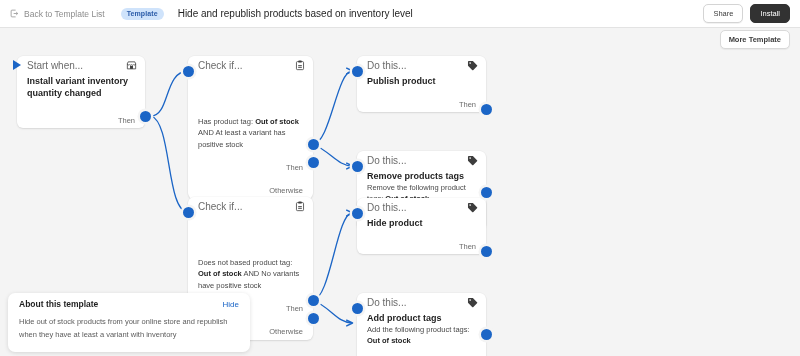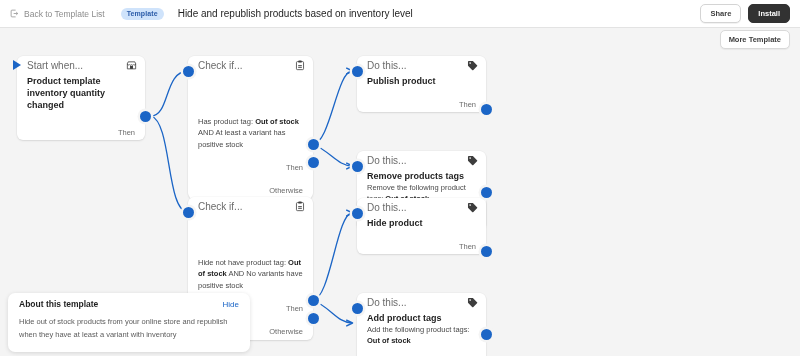--- a/index.html
+++ b/index.html
@@ -33,21 +33,21 @@
     letter-spacing: .1px;
   }
   .doc-title {
     margin-left: 14px;
     font-size: 10px; color: #1f1f1f;
   }
   .topbar-right {
     margin-left: auto; display: flex; align-items: center; gap: 7px;
   }
   .btn {
-    font-size: 7.5px; font-weight: 700;
+    font-size: 7.5px; font-weight: 400;
     padding: 4px 9px; border-radius: 5px;
     cursor: pointer; white-space: nowrap;
   }
   .btn-share {
     background: #ffffff; color: #3d3d3d;
     border: 1px solid #d4d4d4;
     box-shadow: 0 1px 0 rgba(0,0,0,.05);
   }
   .btn-install {
     background: #323232; color: #ffffff;
@@ -212,21 +212,21 @@
         <span class="node-icon">
           <svg width="11" height="11" viewBox="0 0 18 18" fill="none" stroke="#3d3d3d" stroke-width="1.3">
             <path d="M2.2 6.2 3.6 3h10.8l1.4 3.2"></path>
             <path d="M2.2 6.2v8.3h13.6V6.2"></path>
             <path d="M2.2 6.2a2 2 0 0 0 3.4 1.4 2 2 0 0 0 3.4 0 2 2 0 0 0 3.4 0 2 2 0 0 0 3.4-1.4"></path>
             <rect x="6.6" y="9.6" width="4.8" height="4.9" fill="#3d3d3d" stroke="none"></rect>
           </svg>
         </span>
       </div>
       <div class="node-body">
-        <div class="node-title">Product template inventory quantity changed</div>
+        <div class="node-title">Install variant inventory quantity changed</div>
       </div>
       <div class="port-row" style="margin-top:13px;">
         <span class="port-label">Then</span>
       </div>
     </div>
     <div class="start-tri" style="left:13px; top:32px;"></div>
     <div class="dot" style="left:140px; top:83px;"></div>
 
     <div class="node" style="left:188px; top:28px; width:125px;">
       <div class="node-head">
@@ -301,21 +301,21 @@
         <span class="node-kicker">Check if...</span>
         <span class="node-icon">
           <svg width="10" height="11" viewBox="0 0 16 18" fill="none" stroke="#3d3d3d" stroke-width="1.3">
             <rect x="2.2" y="2.6" width="11.6" height="13.2" rx="1.6"></rect>
             <rect x="5.2" y="0.9" width="5.6" height="3.2" rx="1" fill="#3d3d3d" stroke="none"></rect>
             <path d="M5 9.2h6M5 12h6" stroke-width="1.5"></path>
           </svg>
         </span>
       </div>
       <div class="cond-text">
-        <span>Hide not have product tag: </span><b>Out of stock</b><span> AND No variants have positive stock</span>
+        <span>Does not based product tag: </span><b>Out of stock</b><span> AND No variants have positive stock</span>
       </div>
       <div class="port-row" style="margin-top:10px;">
         <span class="port-label">Then</span>
       </div>
       <div class="port-row" style="margin-top:7px;">
         <span class="port-label">Otherwise</span>
       </div>
     </div>
     <div class="dot" style="left:183px; top:179px;"></div>
     <div class="dot" style="left:308px; top:267px;"></div>

